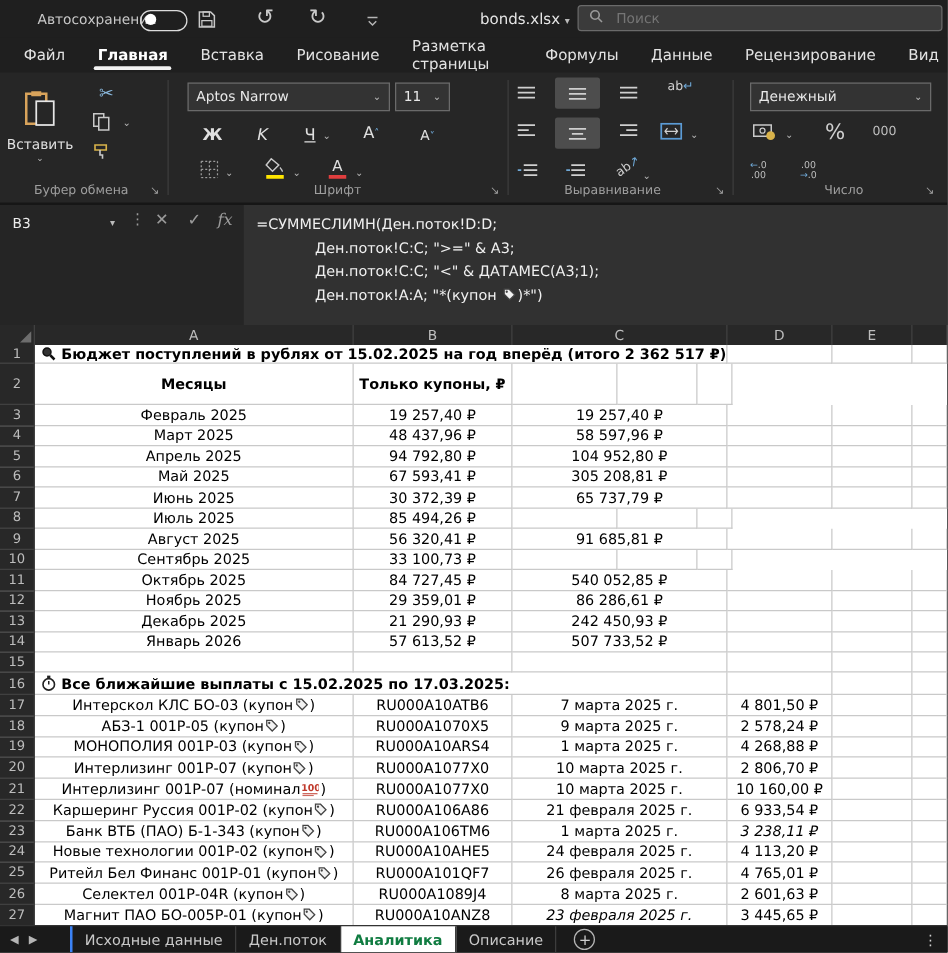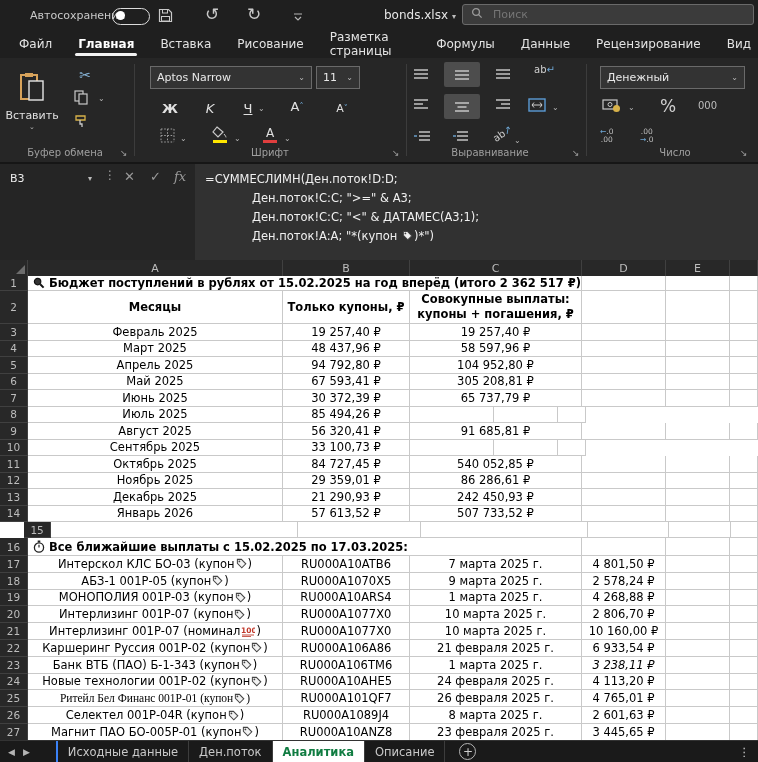--- a/index.html
+++ b/index.html
@@ -325,23 +325,20 @@
           <span>Бюджет поступлений в рублях от 15.02.2025 на год вперёд (итого 2 362 517 ₽):</span>
         </div>
         <div class="gc" style="width: 84px; height: 15px;"></div>
         <div class="gc" style="width: 64px; height: 15px;"></div>
         <div class="gc" style="width: 28px; height: 15px;"></div>
       </div>
       <div class="grow" style="height: 33px;">
         <div class="rnum" style="width: 28px; height: 33px;">2</div>
         <div class="gc bold" style="width: 255px; height: 33px;">Месяцы</div>
         <div class="gc bold" style="width: 127px; height: 33px;">Только купоны, ₽</div>
-        <div class="gc bold" style="width: 172px; height: 33px;">
-          <div class="two">Совокупные выплаты:<br>купоны + погашения, ₽</div>
-        </div>
         <div class="gc" style="width: 84px; height: 33px;"></div>
         <div class="gc" style="width: 64px; height: 33px;"></div>
         <div class="gc" style="width: 28px; height: 33px;"></div>
       </div>
       <div class="grow" style="height: 16.5px;">
         <div class="rnum" style="width: 28px; height: 16.5px;">3</div>
         <div class="gc" style="width: 255px; height: 16.5px;">Февраль 2025</div>
         <div class="gc" style="width: 127px; height: 16.5px;">19 257,40 ₽</div>
         <div class="gc" style="width: 172px; height: 16.5px;">19 257,40 ₽</div>
         <div class="gc" style="width: 84px; height: 16.5px;"></div>
@@ -438,21 +435,21 @@
       </div>
       <div class="grow" style="height: 16.5px;">
         <div class="rnum" style="width: 28px; height: 16.5px;">14</div>
         <div class="gc" style="width: 255px; height: 16.5px;">Январь 2026</div>
         <div class="gc" style="width: 127px; height: 16.5px;">57 613,52 ₽</div>
         <div class="gc" style="width: 172px; height: 16.5px;">507 733,52 ₽</div>
         <div class="gc" style="width: 84px; height: 16.5px;"></div>
         <div class="gc" style="width: 64px; height: 16.5px;"></div>
         <div class="gc" style="width: 28px; height: 16.5px;"></div>
       </div>
-      <div class="grow" style="height: 16px; margin-left: 24px;">
+      <div class="grow" style="height: 16px;">
         <div class="rnum" style="width: 28px; height: 16px;">15</div>
         <div class="gc" style="width: 255px; height: 16px;"></div>
         <div class="gc" style="width: 127px; height: 16px;"></div>
         <div class="gc" style="width: 172px; height: 16px;"></div>
         <div class="gc" style="width: 84px; height: 16px;"></div>
         <div class="gc" style="width: 64px; height: 16px;"></div>
         <div class="gc" style="width: 28px; height: 16px;"></div>
       </div>
       <div class="grow" style="height: 18px;">
         <div class="rnum" style="width: 28px; height: 18px;">16</div>
@@ -559,21 +556,21 @@
             <circle cx="3.7" cy="3.7" r="1" fill="#444"></circle>
           </svg>)</div>
         <div class="gc" style="width: 127px; height: 16.8px;">RU000A10AHE5</div>
         <div class="gc" style="width: 172px; height: 16.8px;">24 февраля 2025 г.</div>
         <div class="gc" style="width: 84px; height: 16.8px;">4 113,20 ₽</div>
         <div class="gc" style="width: 64px; height: 16.8px;"></div>
         <div class="gc" style="width: 28px; height: 16.8px;"></div>
       </div>
       <div class="grow" style="height: 16.8px;">
         <div class="rnum" style="width: 28px; height: 16.8px;">25</div>
-        <div class="gc" style="width: 255px; height: 16.8px; font-family: Liberation Serif, serif;">Ритейл Бел Финанс 001Р-01 (купон <svg class="inlineicon" width="11" height="11" viewBox="0 0 12 12">
+        <div class="gc" style="width: 255px; height: 16.8px;">Ритейл Бел Финанс 001Р-01 (купон <svg class="inlineicon" width="11" height="11" viewBox="0 0 12 12">
             <path d="M1.5 1.5h4.4l4.8 4.8-4.4 4.4-4.8-4.8z" fill="#f2f2f2" stroke="#444" stroke-width="1.1"></path>
             <circle cx="3.7" cy="3.7" r="1" fill="#444"></circle>
           </svg>)</div>
         <div class="gc" style="width: 127px; height: 16.8px;">RU000A101QF7</div>
         <div class="gc" style="width: 172px; height: 16.8px;">26 февраля 2025 г.</div>
         <div class="gc" style="width: 84px; height: 16.8px;">4 765,01 ₽</div>
         <div class="gc" style="width: 64px; height: 16.8px;"></div>
         <div class="gc" style="width: 28px; height: 16.8px;"></div>
       </div>
       <div class="grow" style="height: 16.8px;">
@@ -588,21 +585,21 @@
         <div class="gc" style="width: 64px; height: 16.8px;"></div>
         <div class="gc" style="width: 28px; height: 16.8px;"></div>
       </div>
       <div class="grow" style="height: 16.8px;">
         <div class="rnum" style="width: 28px; height: 16.8px;">27</div>
         <div class="gc" style="width: 255px; height: 16.8px;">Магнит ПАО БО-005Р-01 (купон <svg class="inlineicon" width="11" height="11" viewBox="0 0 12 12">
             <path d="M1.5 1.5h4.4l4.8 4.8-4.4 4.4-4.8-4.8z" fill="#f2f2f2" stroke="#444" stroke-width="1.1"></path>
             <circle cx="3.7" cy="3.7" r="1" fill="#444"></circle>
           </svg>)</div>
         <div class="gc" style="width: 127px; height: 16.8px;">RU000A10ANZ8</div>
-        <div class="gc" style="width: 172px; height: 16.8px;">23 февраля 2025 г.</div>
+        <div class="gc" style="width: 172px; height: 16.8px; font-style: italic;">23 февраля 2025 г.</div>
         <div class="gc" style="width: 84px; height: 16.8px;">3 445,65 ₽</div>
         <div class="gc" style="width: 64px; height: 16.8px;"></div>
         <div class="gc" style="width: 28px; height: 16.8px;"></div>
       </div>
     </div>
 
   <div class="sheetbar">
     <span class="nav">◀</span>
     <span class="nav" style="padding-left:0">▶</span>
     <span style="width:18px"></span>

